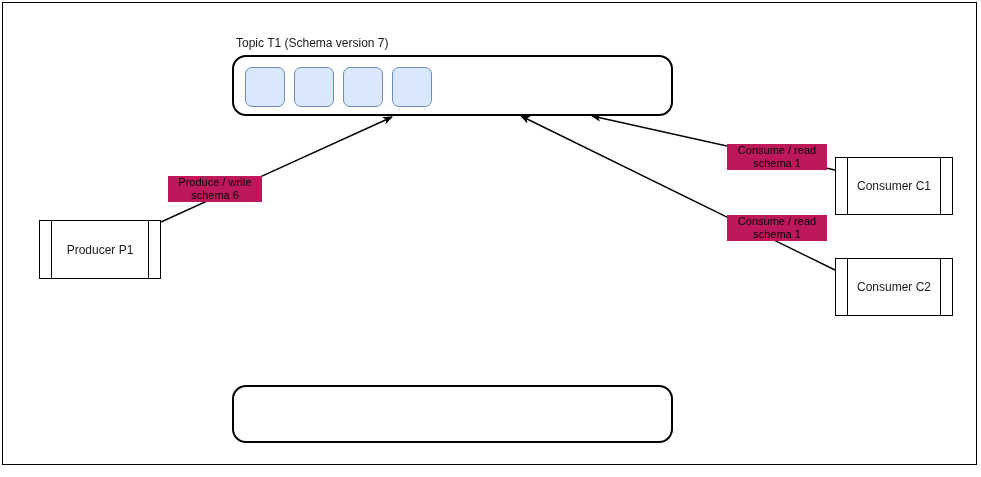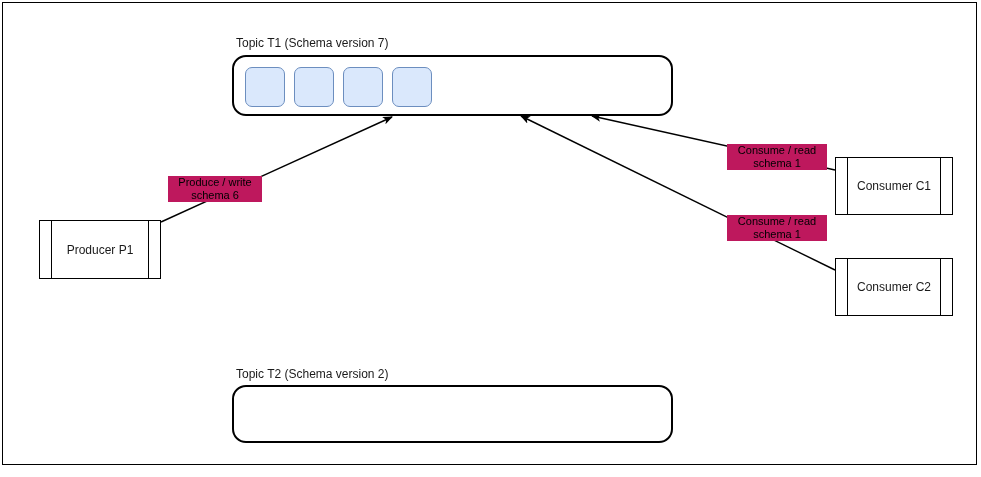--- a/index.html
+++ b/index.html
@@ -108,21 +108,20 @@
 
   <div class="topic-label" style="left:236px; top:36px;">Topic T1 (Schema version 7)</div>
 
   <div class="topic-box" style="left:232px; top:55px; width:441px; height:61px;">
     <div class="msg-cell" style="left:11px;  top:10px;"></div>
     <div class="msg-cell" style="left:60px;  top:10px;"></div>
     <div class="msg-cell" style="left:109px; top:10px;"></div>
     <div class="msg-cell" style="left:158px; top:10px;"></div>
   </div>
 
-  <div class="topic-label" style="left:236px; top:367px;">Topic T2 (Schema version 2)</div>
 
   <div class="topic-box" style="left:232px; top:385px; width:441px; height:58px;"></div>
 
   <div class="node" style="left:39px; top:220px; width:122px; height:59px;">
     <div class="bar left"></div>
     <div class="bar right"></div>
     <div class="node-label">Producer P1</div>
   </div>
 
   <div class="node" style="left:835px; top:157px; width:118px; height:58px;">

